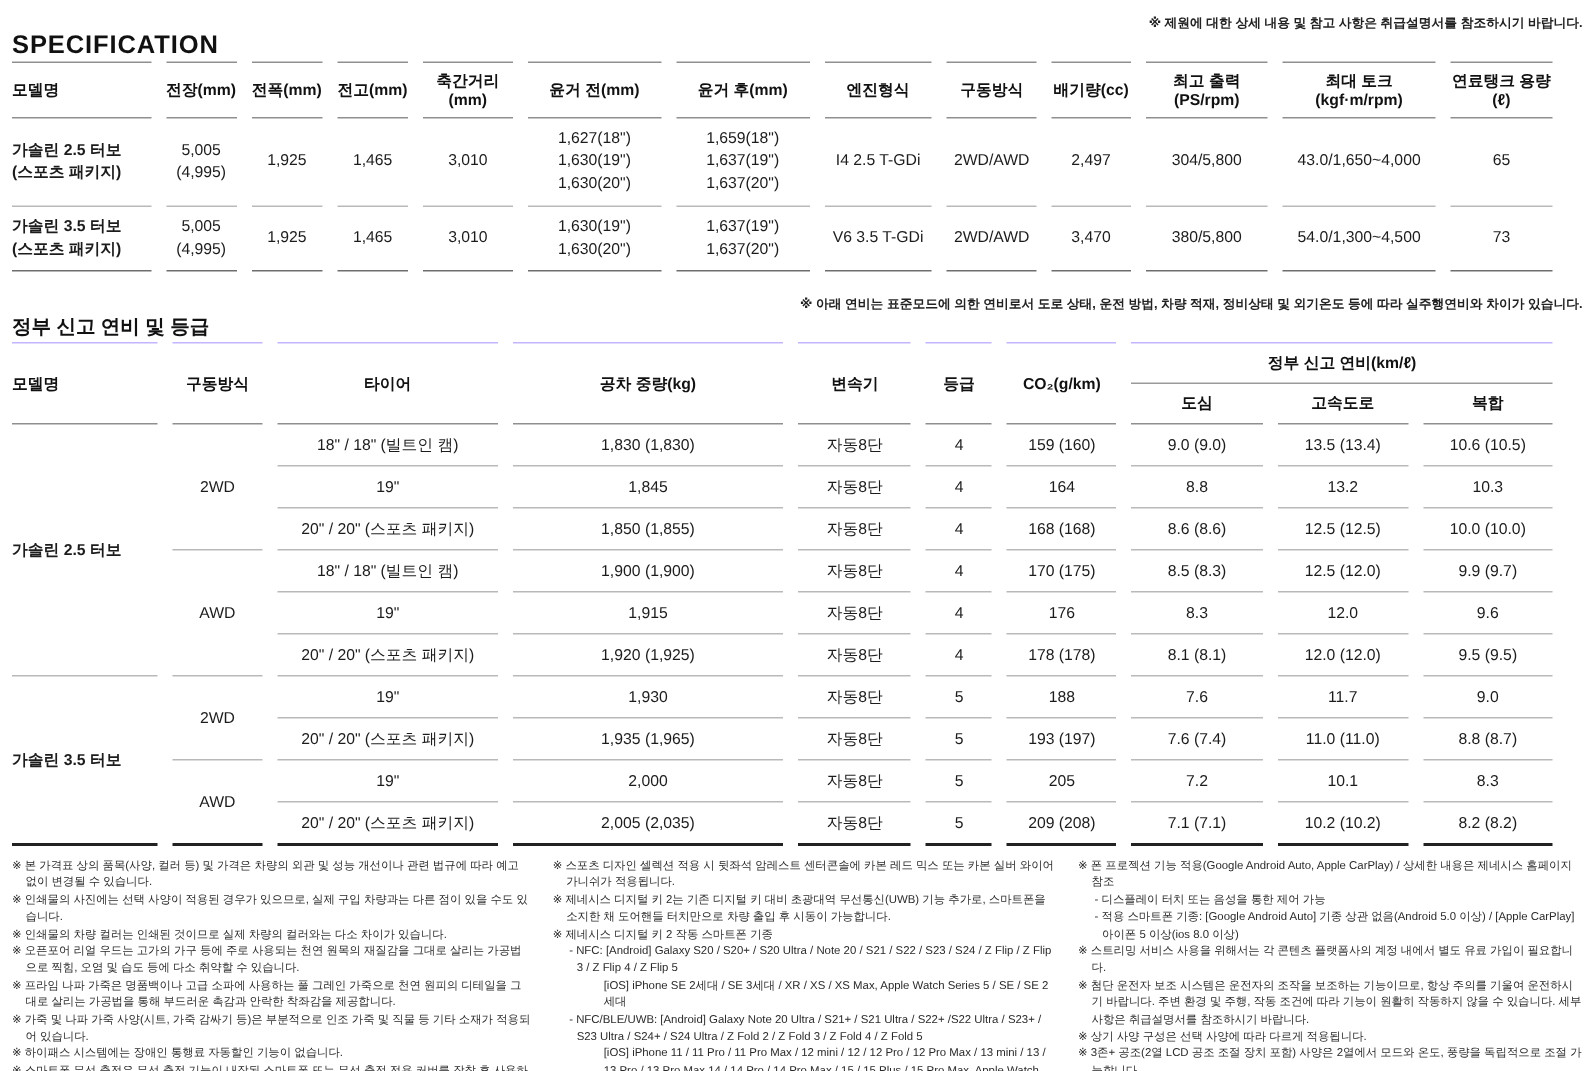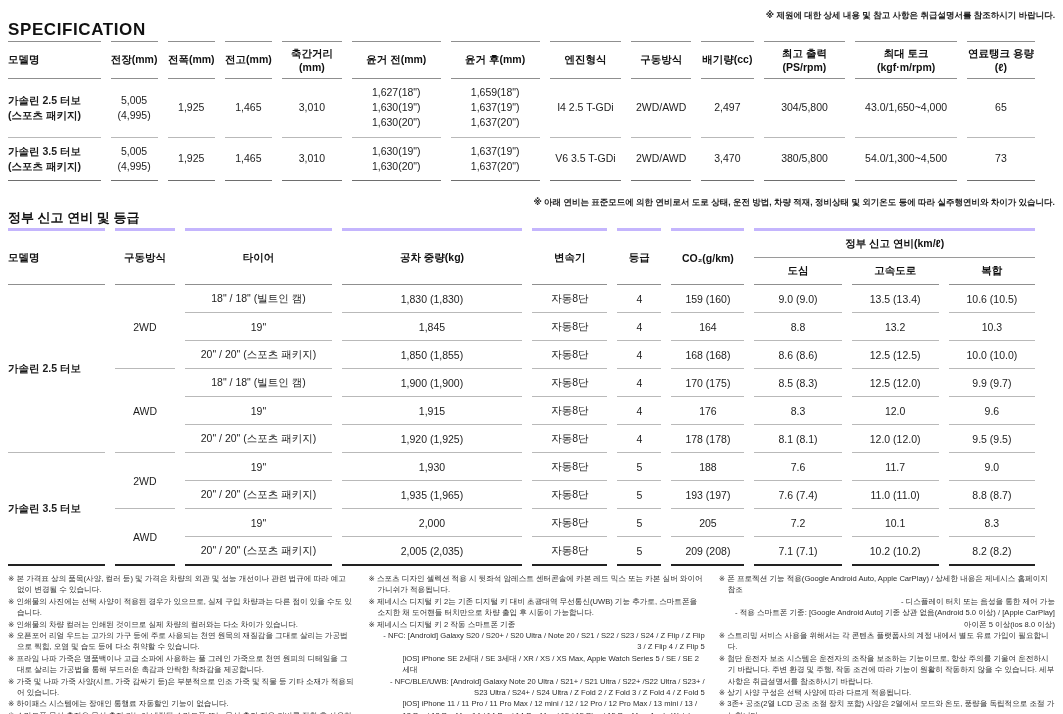--- a/index.html
+++ b/index.html
@@ -24,34 +24,34 @@
 
   
   .spec-table th { border-top:1px solid #8f8f8f; border-bottom:1px solid #8f8f8f; padding:5px 0; }
   .spec-table td { border-bottom:1px solid #b9b9b9; padding:6px 0; line-height:1.45; }
   .spec-table tr:last-child td { border-bottom:1px solid #6e6e6e; }
   .model-cell { font-weight:700;margin-left:32px; }
 
   
   .sec2 { margin-top:16px; }
   .fuel-table th { padding:6px 0; }
-  .fuel-table thead th { border-top:3px solid #c4b5fd; border-bottom:1px solid #8f8f8f; }
+  .fuel-table thead th { border-top:1px solid #c4b5fd; border-bottom:1px solid #8f8f8f; }
   .fuel-table thead th.group { border-bottom:1px solid #9a9a9a; }
   .fuel-table thead th.sub { border-top:none; }
   .fuel-table td { border-bottom:1px solid #b9b9b9; padding:6.5px 0; }
   .fuel-table td.bb-dark { border-bottom:2px solid #222; }
 
   
   .footnotes { display:flex; gap:14px; margin-top:7px; }
   .fcol { flex:1 1 0; }
   .fcol.c1 { flex-basis:34%; }
   .fcol.c2 { flex-basis:33%; }
   .fcol.c3 { flex-basis:33%; }
   .fn { font-size:7.6px; line-height:1.5; color:#2a2a2a; padding-left:9px; text-indent:-9px; }
-  .fn.sub { padding-left:16px; text-indent:-5px;text-align:right; }
+  .fn.sub { padding-left:16px; text-indent:-5px; }
   .fn.sub2 { padding-left:34px; text-indent:0; }
 </style>
 </head>
 <body>
 
 <div class="page">
 
   <div class="sec-head">
     <h1>SPECIFICATION</h1>
     <div class="note">※ 제원에 대한 상세 내용 및 참고 사항은 취급설명서를 참조하시기 바랍니다.</div>

